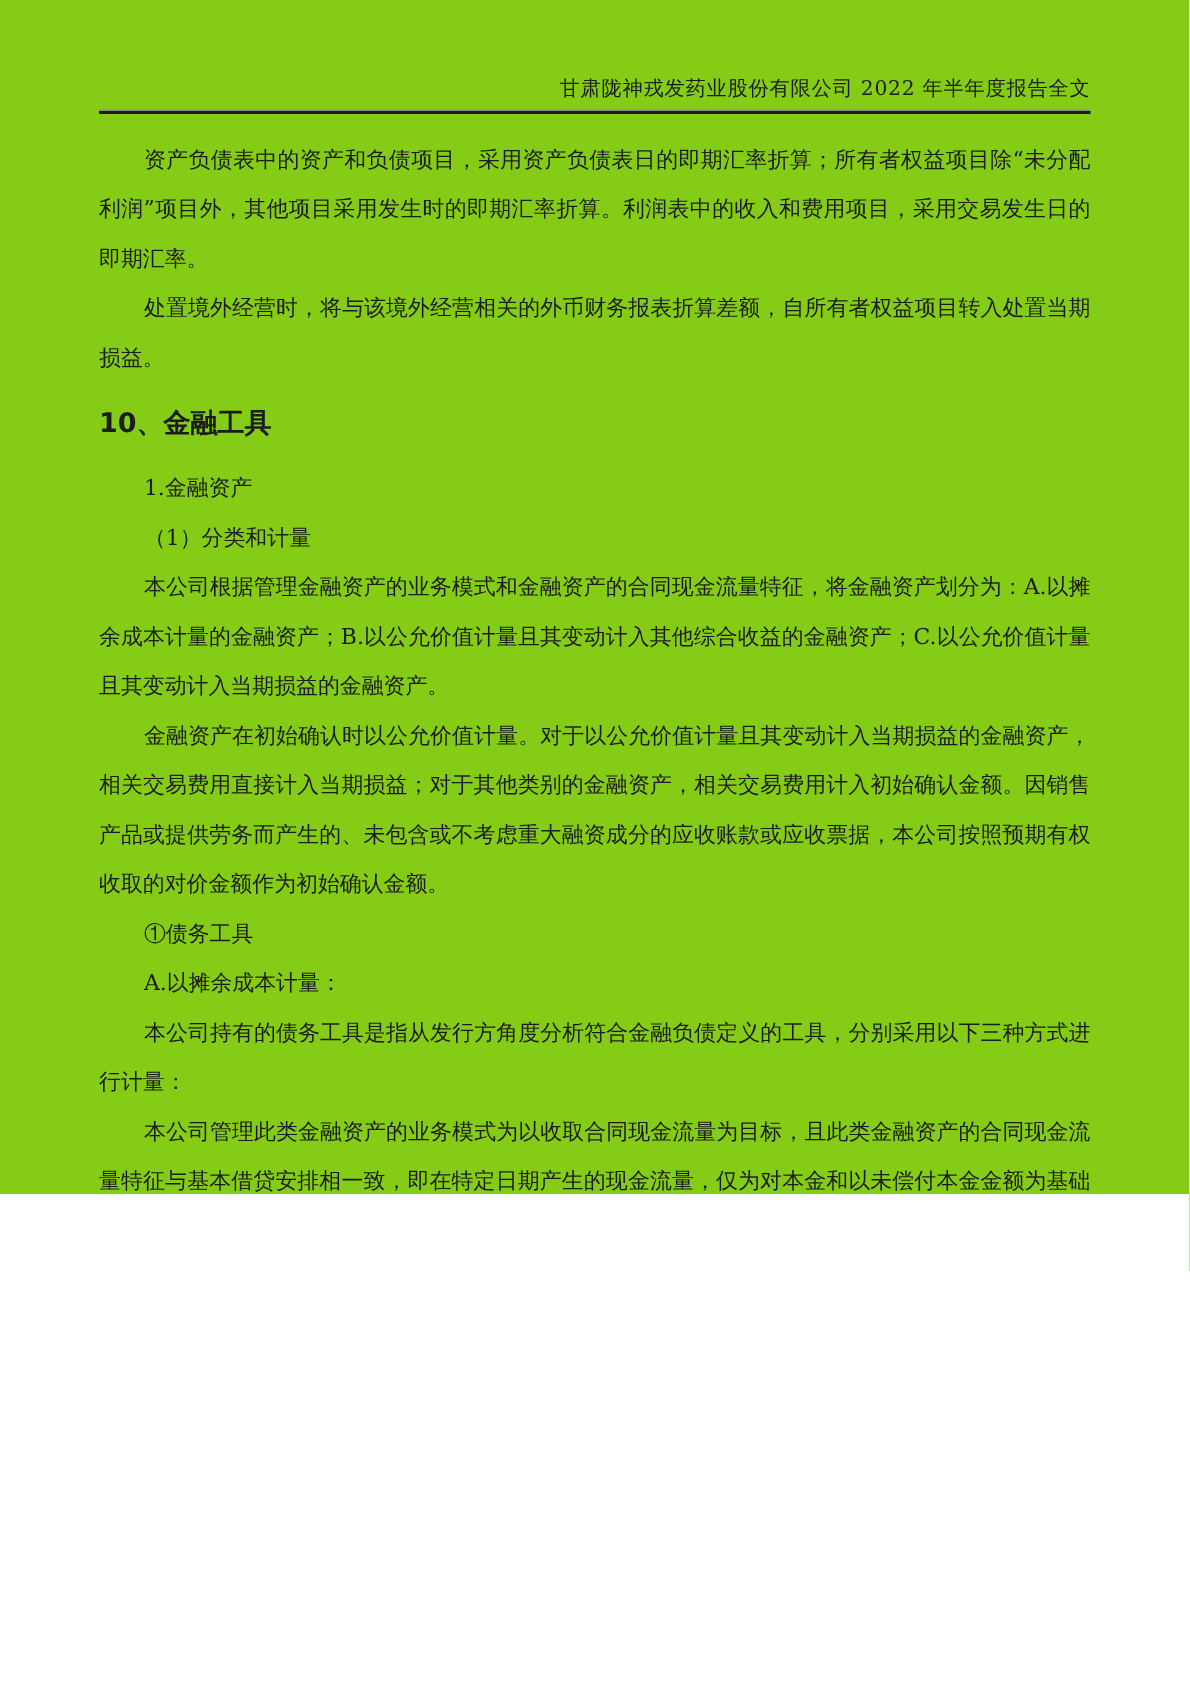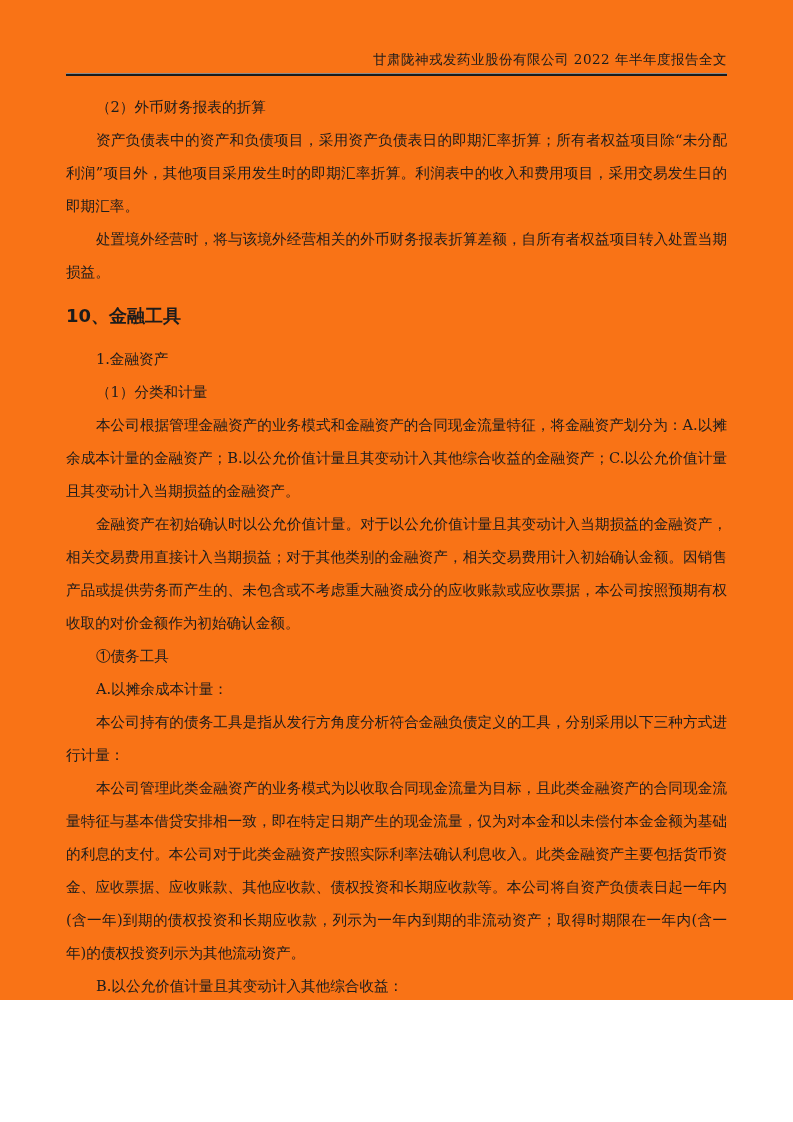--- a/index.html
+++ b/index.html
@@ -3,22 +3,22 @@
 <meta charset="utf-8">
 <style>
   html, body {
     margin: 0;
     padding: 0;
     background: #ffffff;
   }
   .page {
     position: relative;
     width: 793px;
-    height: 1000px;
-    background: #f97316;
+    height: 796px;
+    background: #84cc16;
     box-sizing: border-box;
     padding: 0 66px;
     overflow: hidden;
     font-family: "DejaVu Serif", "Liberation Serif", serif;
     color: #1c1c1c;
   }
   .header {
     padding-top: 50px;
     text-align: right;
   }
@@ -66,21 +66,20 @@
 <body>
 
 <div class="page">
 
   <div class="header">
     <div class="header-text">甘肃陇神戎发药业股份有限公司 2022 年半年度报告全文</div>
     <div class="header-rule"></div>
   </div>
 
   <div class="body">
-    <p>（2）外币财务报表的折算</p>
     <p>资产负债表中的资产和负债项目，采用资产负债表日的即期汇率折算；所有者权益项目除“未分配利润”项目外，其他项目采用发生时的即期汇率折算。利润表中的收入和费用项目，采用交易发生日的即期汇率。</p>
     <p>处置境外经营时，将与该境外经营相关的外币财务报表折算差额，自所有者权益项目转入处置当期损益。</p>
     <p class="heading">10、金融工具</p>
     <p>1.金融资产</p>
     <p>（1）分类和计量</p>
     <p>本公司根据管理金融资产的业务模式和金融资产的合同现金流量特征，将金融资产划分为：A.以摊余成本计量的金融资产；B.以公允价值计量且其变动计入其他综合收益的金融资产；C.以公允价值计量且其变动计入当期损益的金融资产。</p>
     <p>金融资产在初始确认时以公允价值计量。对于以公允价值计量且其变动计入当期损益的金融资产，相关交易费用直接计入当期损益；对于其他类别的金融资产，相关交易费用计入初始确认金额。因销售产品或提供劳务而产生的、未包含或不考虑重大融资成分的应收账款或应收票据，本公司按照预期有权收取的对价金额作为初始确认金额。</p>
     <p>①债务工具</p>
     <p>A.以摊余成本计量：</p>
     <p>本公司持有的债务工具是指从发行方角度分析符合金融负债定义的工具，分别采用以下三种方式进行计量：</p>

